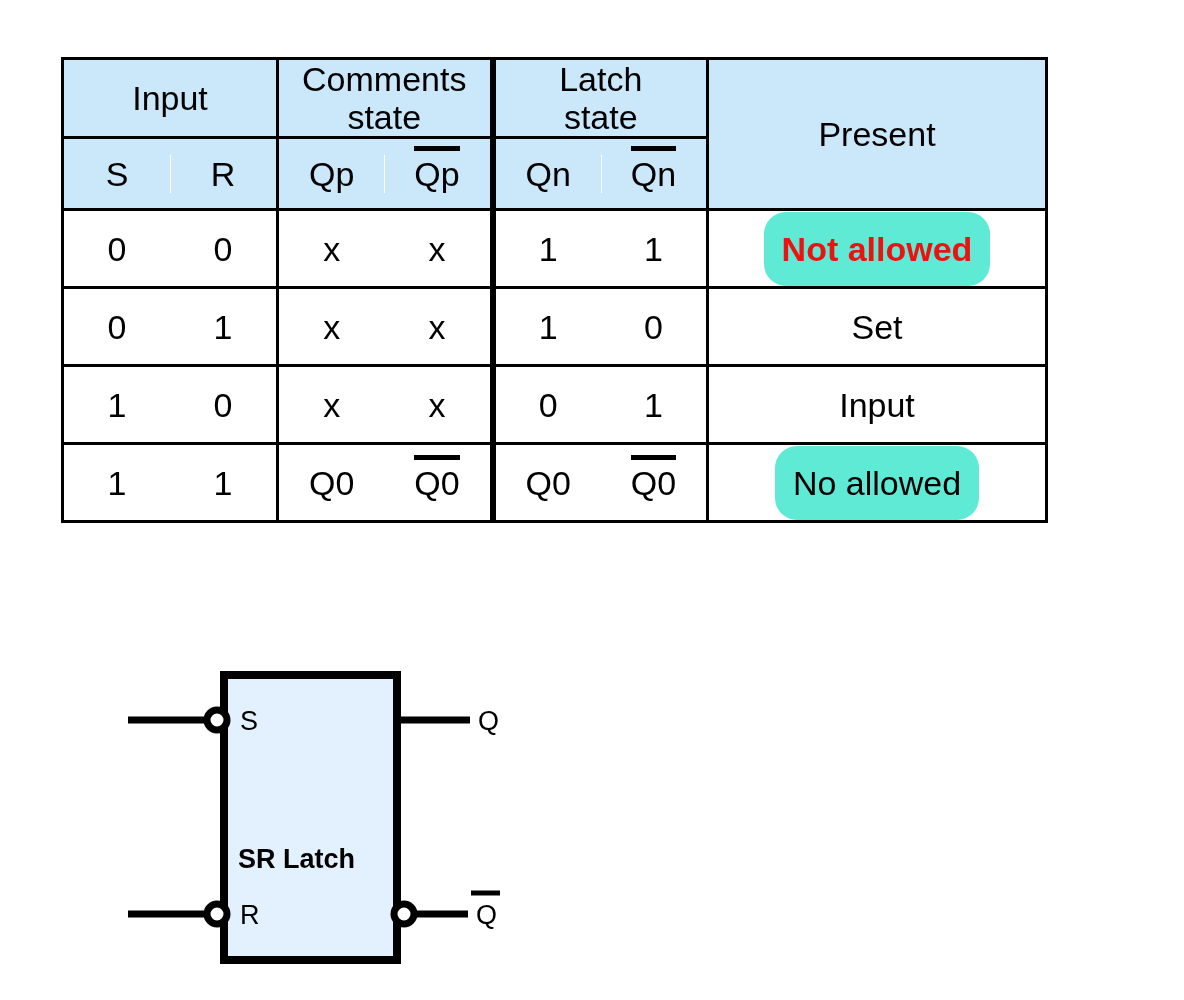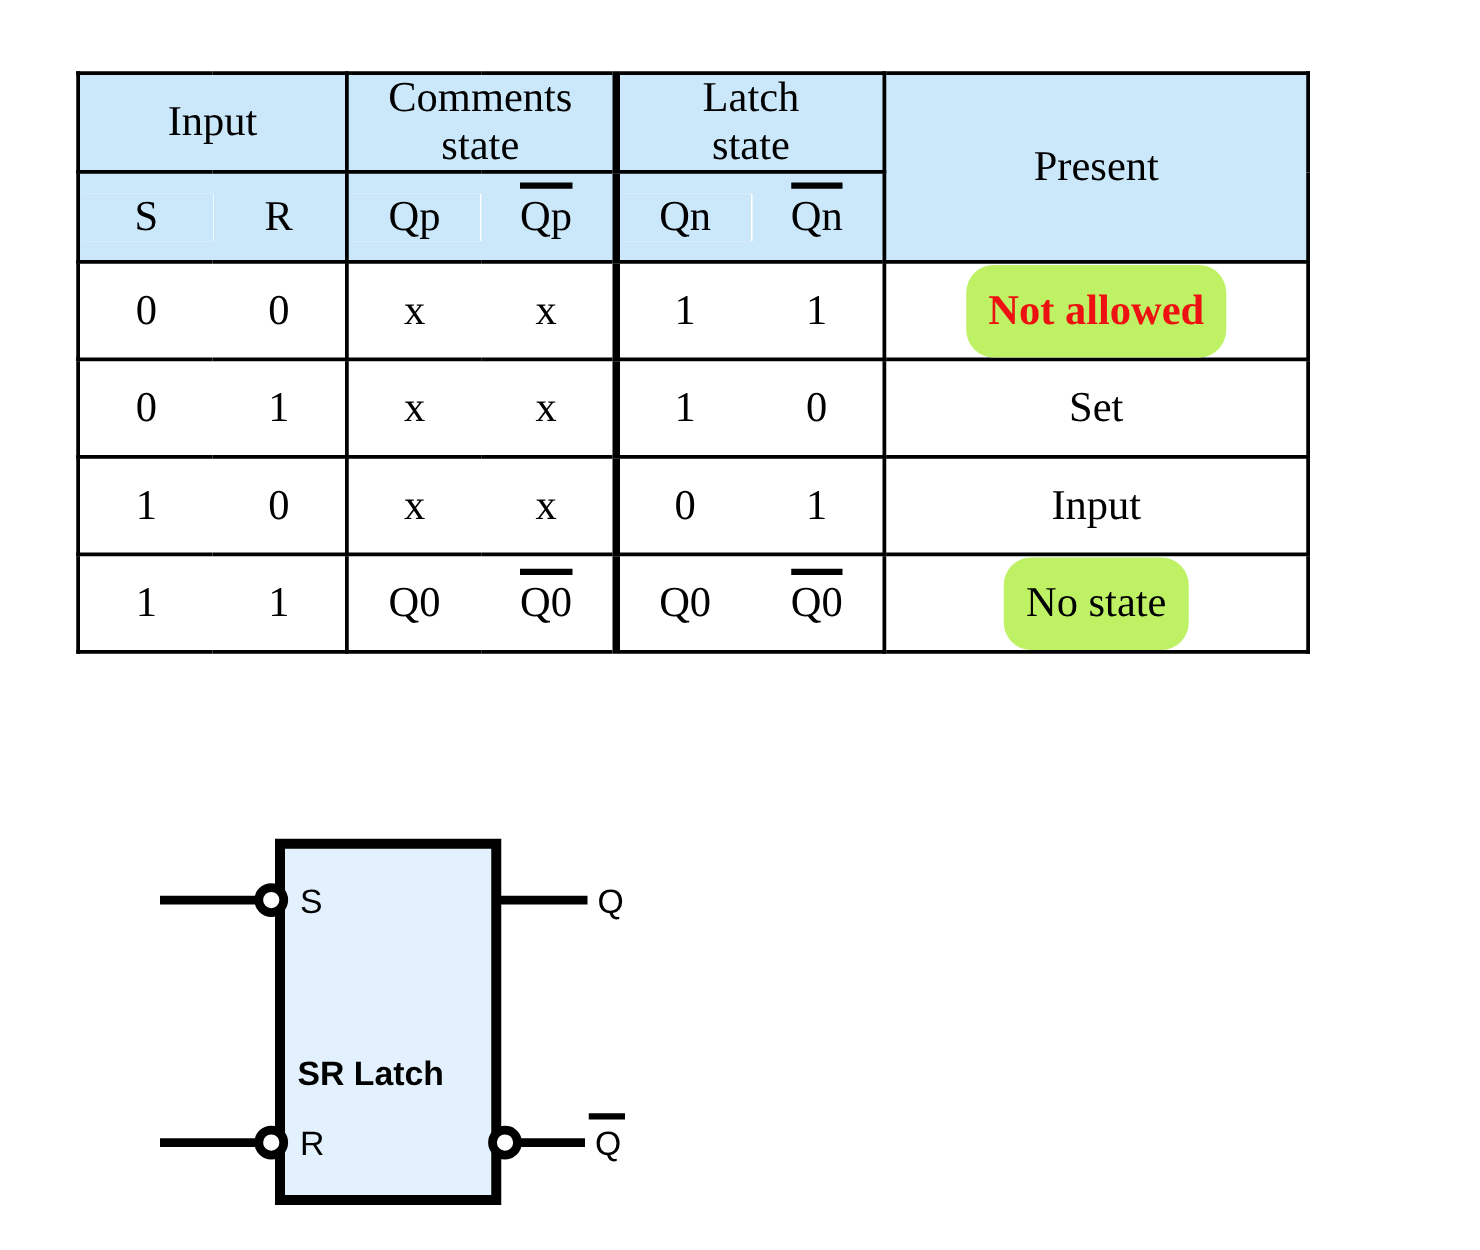--- a/index.html
+++ b/index.html
@@ -18,21 +18,20 @@
 
   
   #truth-table {
     position: absolute;
     left: 61px;
     top: 57px;
     width: 984px;
     height: 408px;
     border-collapse: collapse;
     table-layout: fixed;
-    font-family: Liberation Serif, serif;
   }
   #truth-table td {
     border: 3px solid #000000;
     text-align: center;
     vertical-align: middle;
     padding: 0;
     font-weight: 400;
     font-size: 34px;
     line-height: 1.12;
   }
@@ -76,21 +75,21 @@
     content: "";
     position: absolute;
     left: 0;
     right: 0;
     top: -0.30em;
     height: 5px;
     background: #000000;
   }
 
   .hl-yellow {
-    background: #bef264;
+    background: #5eead4;
     border-radius: 22px;
     padding: 18px 18px;
     display: inline-block;
   }
   .hl-red {
     color: #ee1111;
     font-weight: bold;
   }
 
   
@@ -246,21 +245,21 @@
           <span><span class="ovl">Q0</span></span>
         </div>
       </td>
       <td class="thick-left" colspan="2">
         <div class="pairwrap">
           <span>Q0</span>
           <span><span class="ovl">Q0</span></span>
         </div>
       </td>
       <td>
-        <span class="hl-yellow">No state</span>
+        <span class="hl-yellow">No allowed</span>
       </td>
     </tr>
   </tbody>
 </table>
 
 <div id="latch-diagram">
   <svg width="460" height="340" viewBox="0 0 460 340">
 
     <rect x="124" y="25" width="173" height="285" fill="#e2f1fd" stroke="#000000" stroke-width="8"></rect>
 

